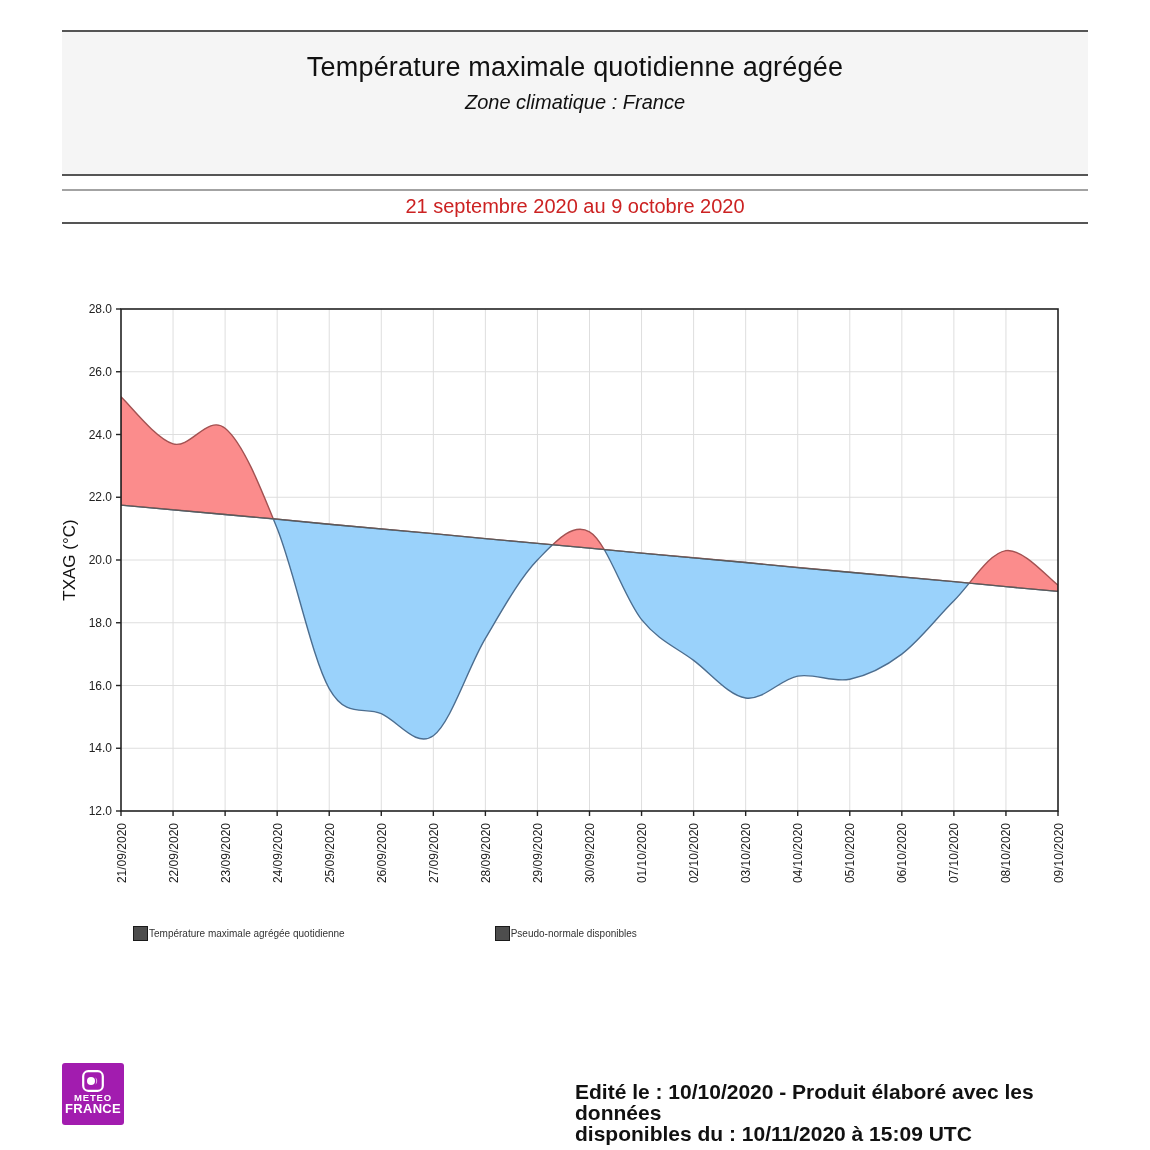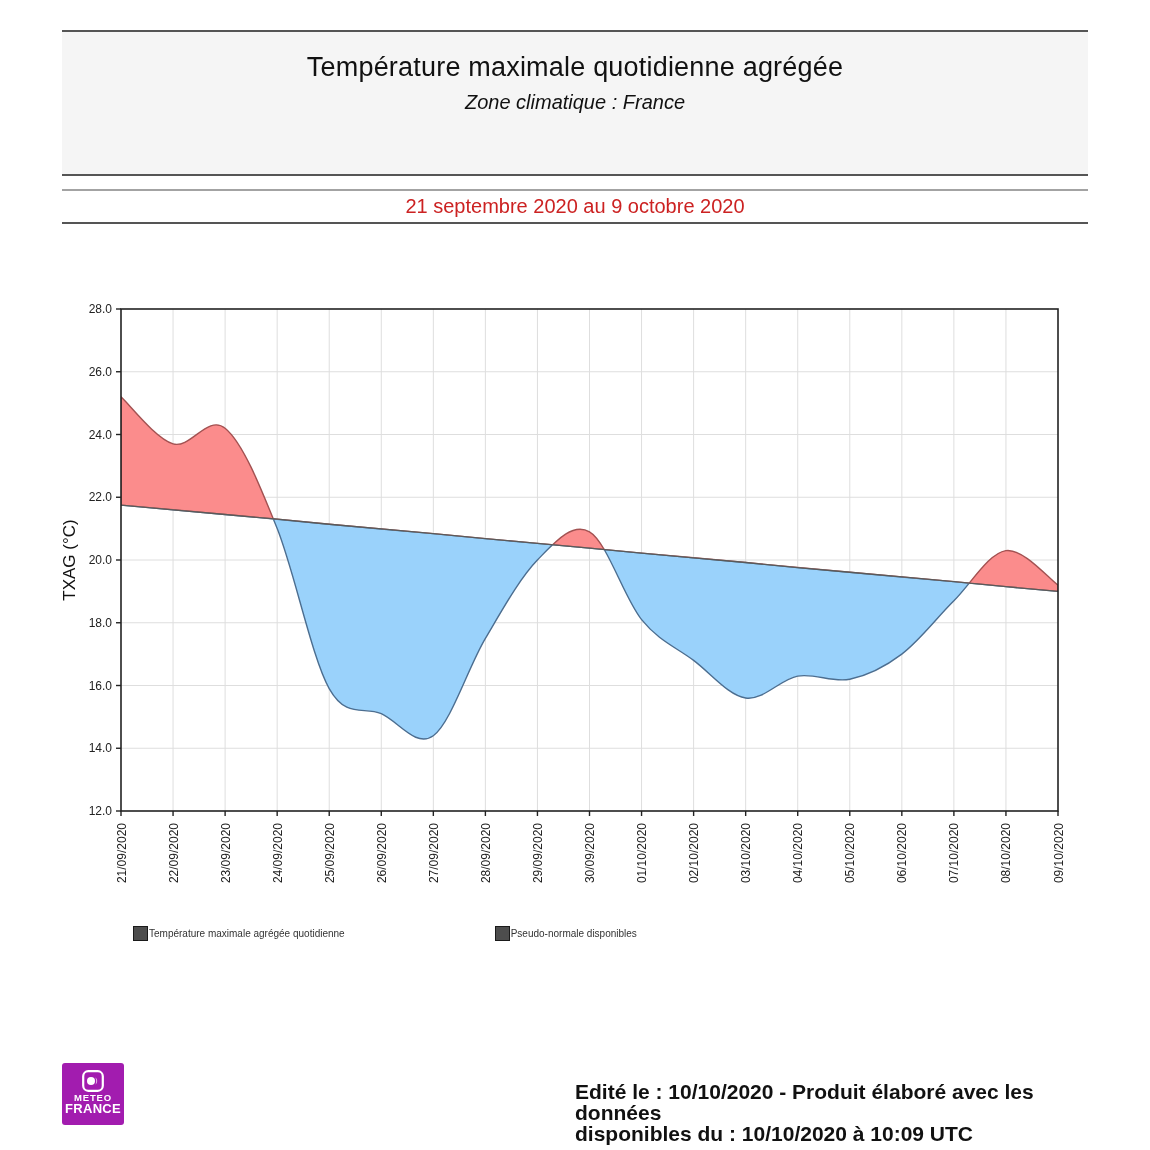--- a/index.html
+++ b/index.html
@@ -158,16 +158,16 @@
       <rect x="1.2" y="1.2" width="19.6" height="19.6" rx="5" fill="none" stroke="#ffffff" stroke-width="2.2"></rect>
       <circle cx="9" cy="11" r="4" fill="#ffffff"></circle>
       <path d="M 13.2 7.2 A 4.6 4.6 0 0 1 13.2 14.8 A 6.8 6.8 0 0 0 13.2 7.2 Z" fill="#ffffff"></path>
     </svg>
     <div class="logo-text1">METEO</div>
     <div class="logo-text2">FRANCE</div>
   </div>
 
   <div class="footer-text">
     <div>Edité le : 10/10/2020 - Produit élaboré avec les données</div>
-    <div>disponibles du : 10/10/2020 à 10:09 UTC</div>
+    <div>disponibles du : 10/11/2020 à 15:09 UTC</div>
   </div>
 
 </div>
 
 </body></html>

